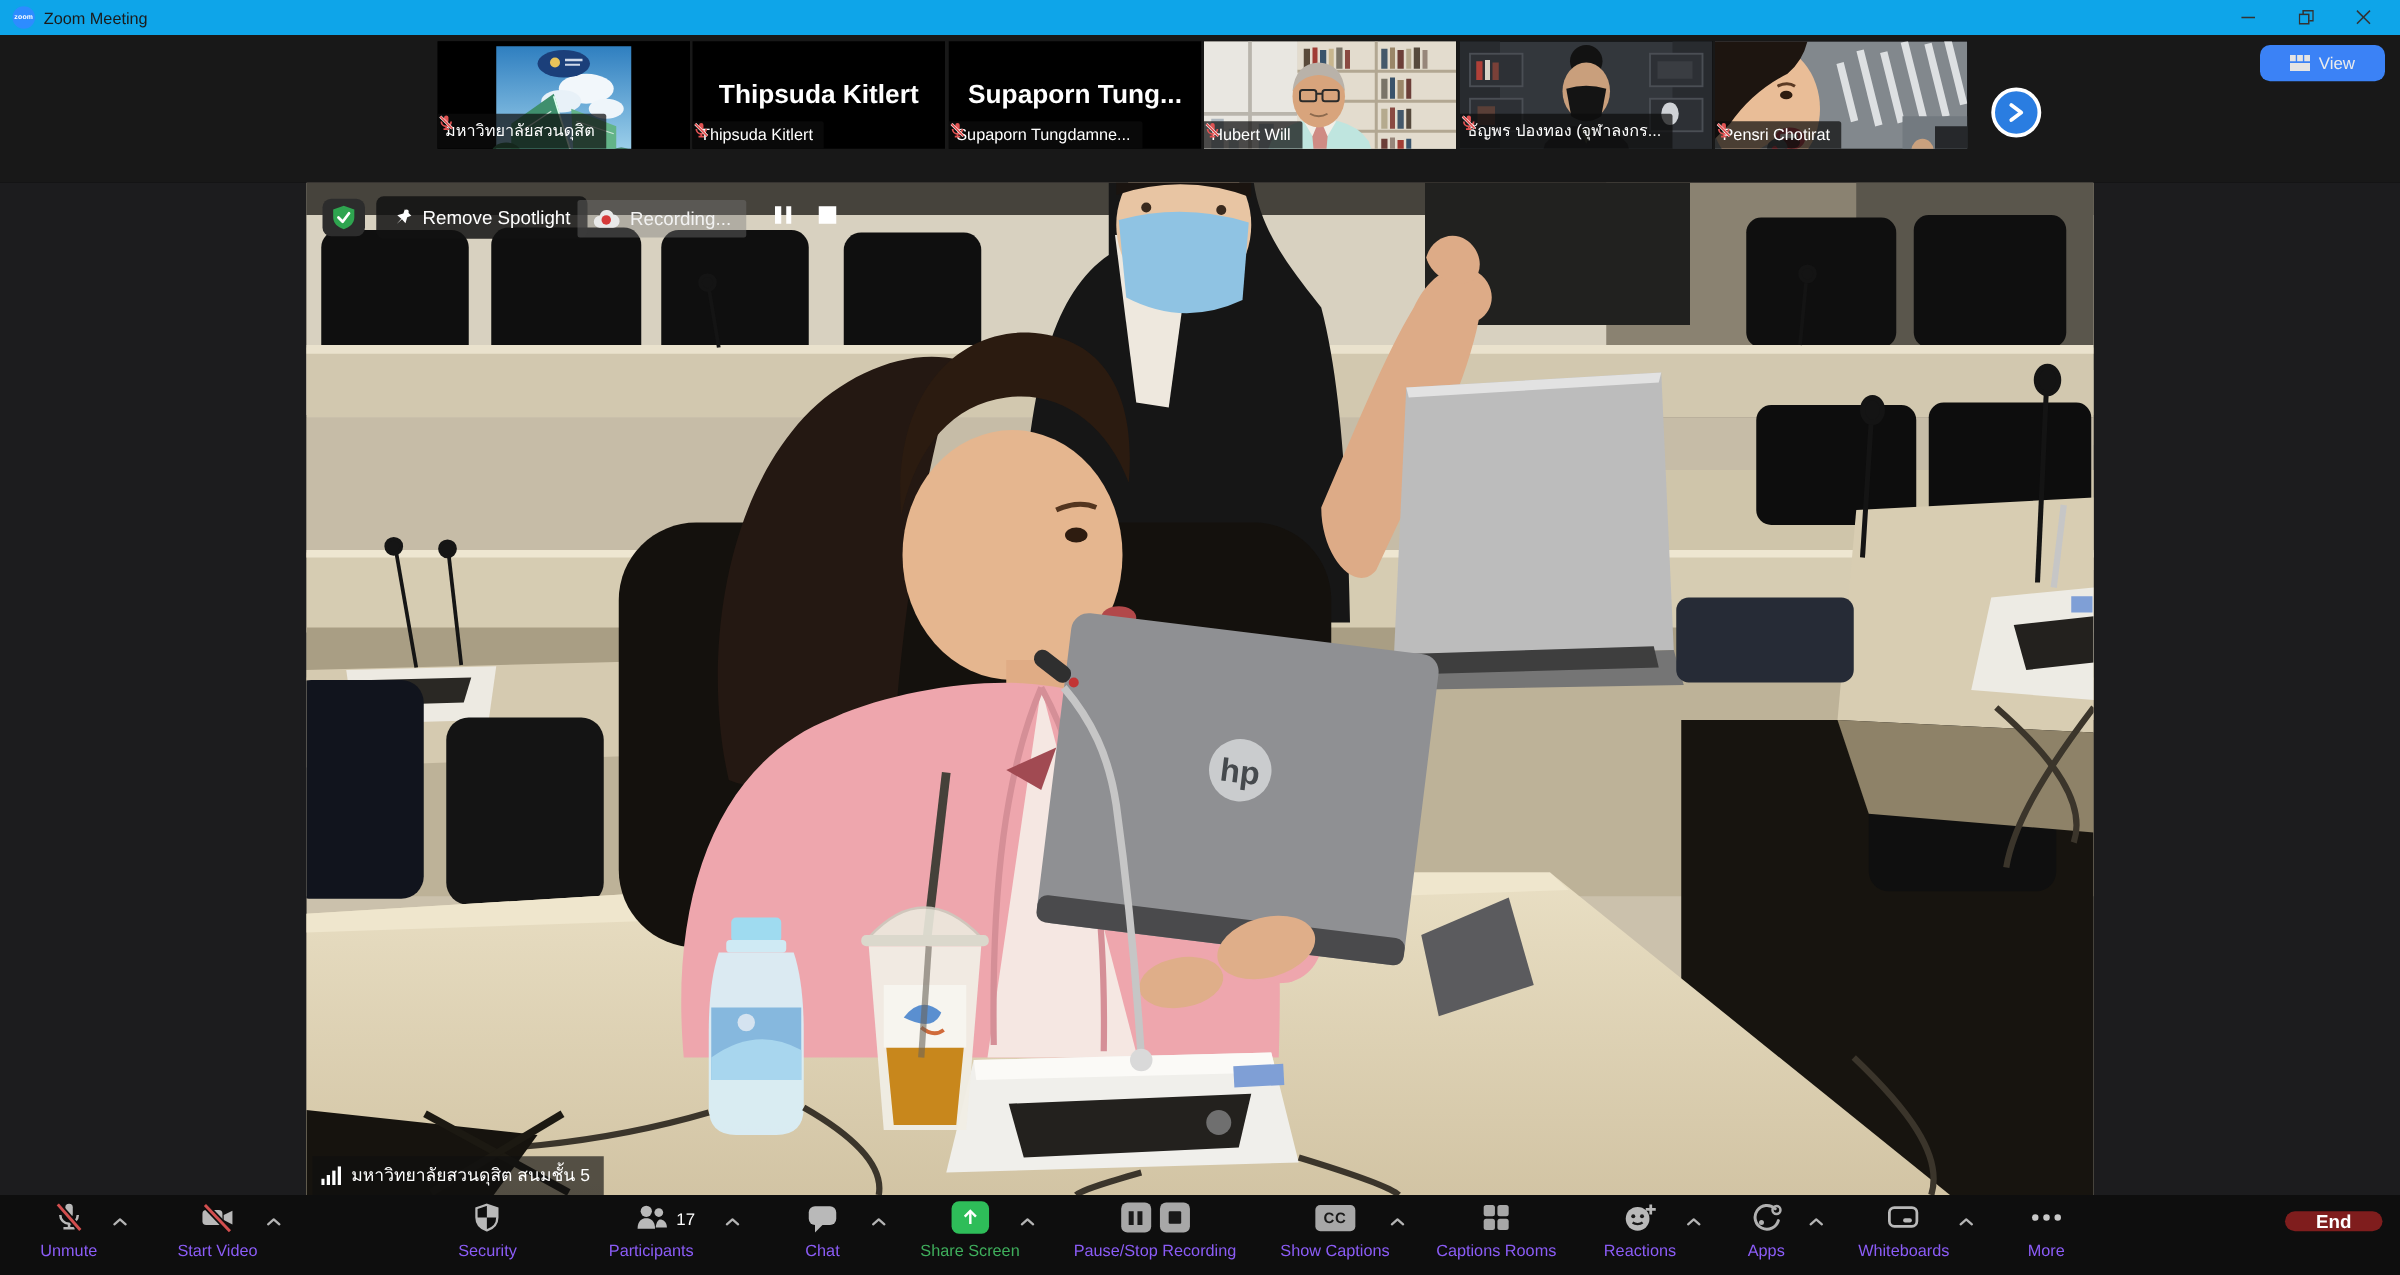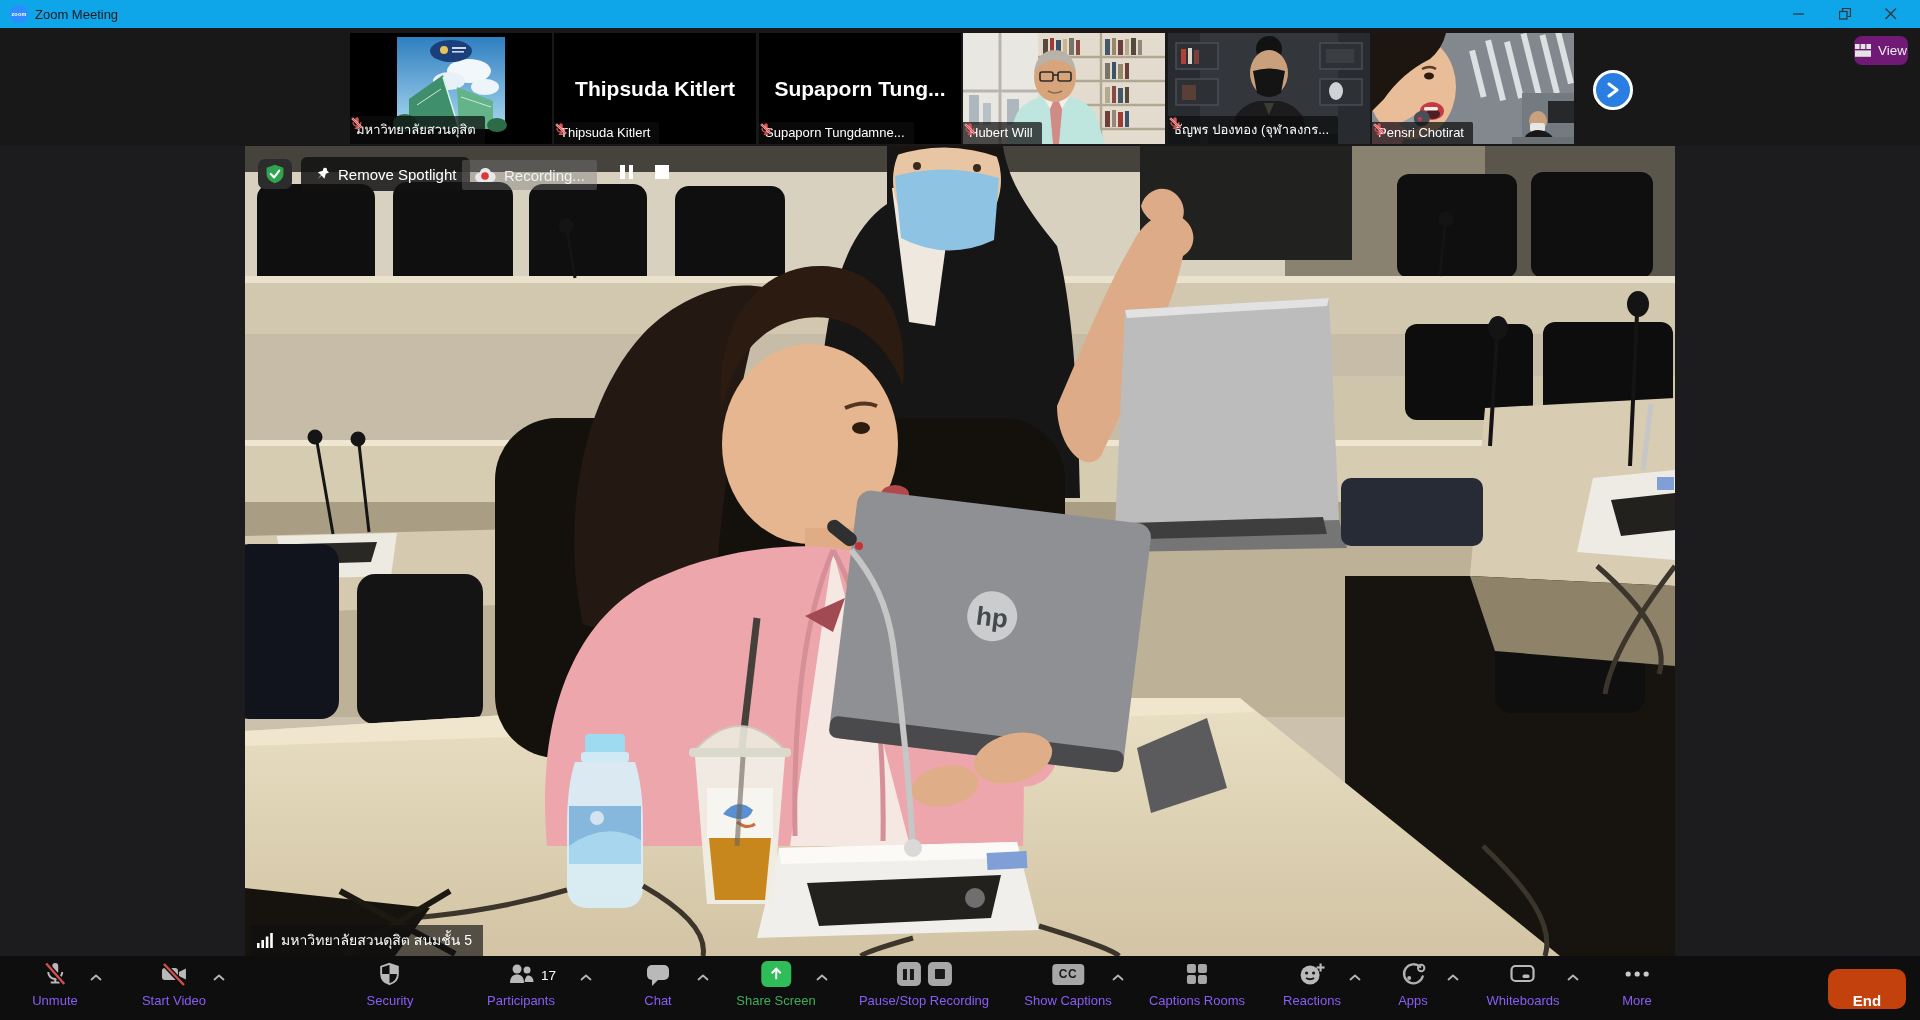--- a/index.html
+++ b/index.html
@@ -10,32 +10,32 @@
             display:flex;align-items:center;}
   .app-logo{position:absolute;left:10px;top:5px;width:18px;height:18px;border-radius:50%;
             background:#2d8cff;display:flex;align-items:center;justify-content:center;
             color:#fff;font-size:5.5px;font-weight:bold;letter-spacing:.2px;}
   .app-title{position:absolute;left:35px;top:0;height:28px;display:flex;align-items:center;
              font-size:13px;color:#1b1b1b;}
   .winbtn{position:absolute;top:0;width:46px;height:28px;display:flex;align-items:center;
           justify-content:center;cursor:default;}
   
   .filmstrip{position:absolute;left:0;top:28px;width:1920px;height:118px;background:#181818;}
-  .tile{position:absolute;top:5px;width:202px;height:111px;background:#000;overflow:hidden;}
+  .tile{position:absolute;top:5px;width:202px;height:86px;background:#000;overflow:hidden;}
   .tile svg{position:absolute;left:0;top:0;}
   .tile-center-name{position:absolute;left:0;top:0;width:100%;height:100%;display:flex;
             align-items:center;justify-content:center;color:#fff;font-size:21px;font-weight:bold;}
   .namechip{position:absolute;left:0;bottom:0;display:flex;align-items:center;gap:5px;
             background:rgba(12,12,12,.72);padding:3px 9px 4px 6px;color:#fff;font-size:13px;
             white-space:nowrap;max-width:196px;overflow:hidden;border-radius:0 2px 0 0;}
   .next-arrow{position:absolute;left:1593px;top:42px;width:34px;height:34px;background:#2a7de1;
             border:3px solid #fff;border-radius:50%;display:flex;align-items:center;
             justify-content:center;cursor:pointer;}
-  .view-btn{position:absolute;right:12px;top:8px;height:29px;background:#701a75;border-radius:8px;
-            display:flex;align-items:center;gap:7px;padding:0 1px;color:#ececec;font-size:13.5px;
+  .view-btn{position:absolute;right:12px;top:8px;height:29px;background:#3b82f6;border-radius:8px;
+            display:flex;align-items:center;gap:7px;padding:0 24px;color:#ececec;font-size:13.5px;
             cursor:pointer;}
   
   .mainarea{position:absolute;left:0;top:146px;width:1920px;height:810px;background:#1c1c1e;}
   .mainvideo{position:absolute;left:245px;top:0;width:1430px;height:810px;background:#2a2a2a;overflow:hidden;}
   .mainvideo>svg{position:absolute;left:0;top:0;width:100%;height:100%;}
   .ov-shield{position:absolute;left:13px;top:13px;width:34px;height:30px;background:#2c2c2c;
              border-radius:7px;display:flex;align-items:center;justify-content:center;cursor:pointer;}
   .ov-spot{position:absolute;left:56px;top:11px;height:34px;background:rgba(18,18,18,.85);
            border-radius:6px;display:flex;align-items:center;gap:8px;padding:0 14px;color:#fff;
            font-size:15px;cursor:pointer;}
@@ -57,22 +57,22 @@
   .tcaret{position:absolute;top:18px;width:12px;height:7px;cursor:pointer;}
   .pcount{position:absolute;left:541px;top:12px;color:#fff;font-size:13.5px;}
   .share-sq{width:30px;height:26px;background:#2ebd59;border-radius:6px;display:flex;
             align-items:center;justify-content:center;}
   .graybox{width:24px;height:24px;background:#a7a7a7;border-radius:5px;display:flex;
            align-items:center;justify-content:center;gap:3px;}
   .graybox i{display:block;width:4px;height:11px;background:#191919;}
   .graybox b{display:block;width:10px;height:10px;background:#191919;border-radius:1px;}
   .ccbox{width:32px;height:21px;background:#a7a7a7;border-radius:4px;display:flex;align-items:center;
          justify-content:center;font-size:12px;font-weight:800;color:#191919;letter-spacing:.5px;}
-  .endbtn{position:absolute;right:14px;top:13px;width:78px;height:40px;background:#c2410c;
-          border-radius:10px;display:flex;align-items:flex-end;justify-content:center;color:#fff;
+  .endbtn{position:absolute;right:14px;top:13px;width:78px;height:16px;background:#7f1d1d;
+          border-radius:10px;display:flex;align-items:flex-start;justify-content:center;color:#fff;
           font-size:15px;font-weight:bold;cursor:pointer;}
 </style>
 </head>
 <body>
 
 <svg width="0" height="0" style="position:absolute">
   <defs>
     <symbol id="micoff" viewBox="0 0 16 16">
       <rect x="6" y="1.5" width="4" height="7" rx="2" fill="#e05252"></rect>
       <path d="M3.5,7 a4.5,4.5 0 0 0 9,0" stroke="#e05252" stroke-width="1.6" fill="none"></path>

